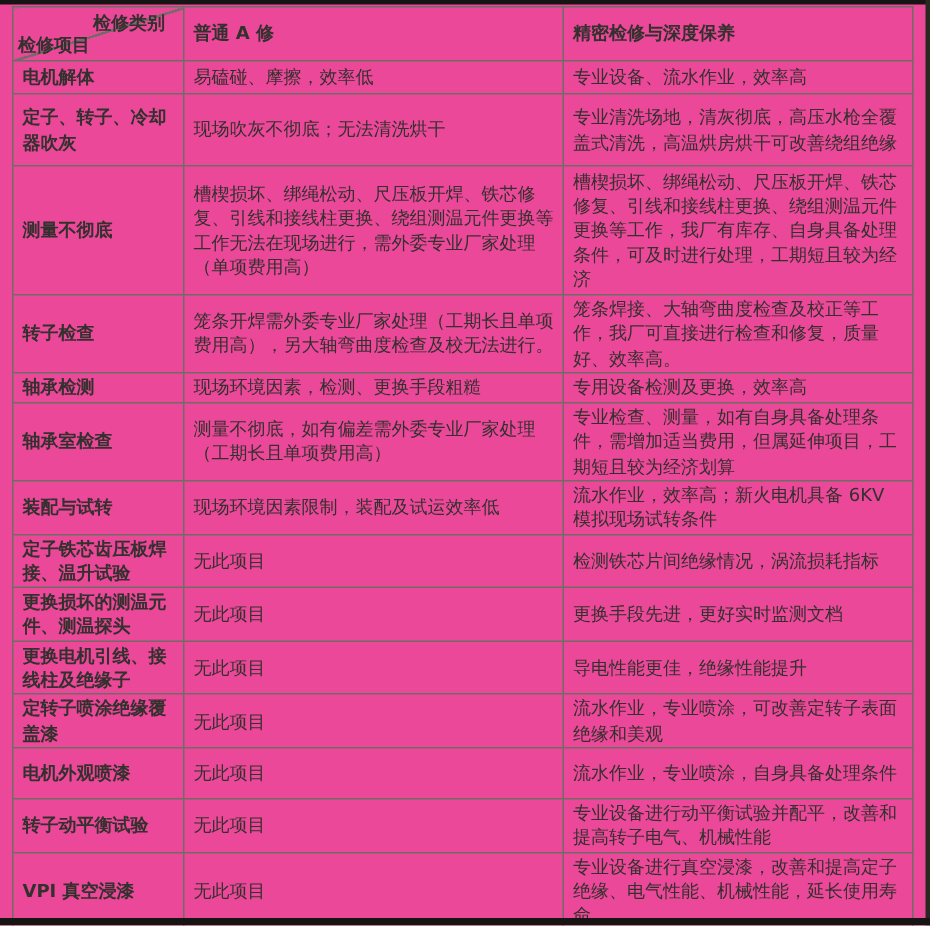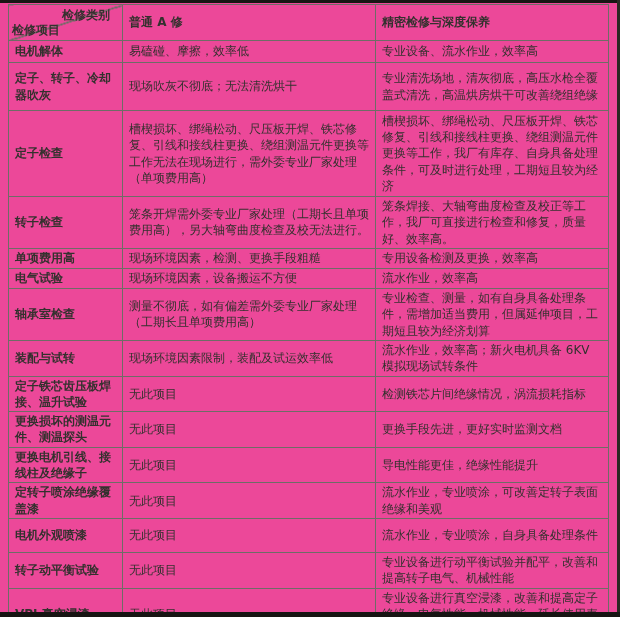--- a/index.html
+++ b/index.html
@@ -126,38 +126,33 @@
       <td class="item">电机解体</td>
       <td>易磕碰、摩擦，效率低</td>
       <td>专业设备、流水作业，效率高</td>
     </tr>
     <tr class="r2">
       <td class="item">定子、转子、冷却器吹灰</td>
       <td>现场吹灰不彻底；无法清洗烘干</td>
       <td>专业清洗场地，清灰彻底，高压水枪全覆盖式清洗，高温烘房烘干可改善绕组绝缘</td>
     </tr>
     <tr class="r3">
-      <td class="item">定子检查</td>
+      <td class="item">测量不彻底</td>
       <td>槽楔损坏、绑绳松动、尺压板开焊、铁芯修复、引线和接线柱更换、绕组测温元件更换等工作无法在现场进行，需外委专业厂家处理（单项费用高）</td>
       <td>槽楔损坏、绑绳松动、尺压板开焊、铁芯修复、引线和接线柱更换、绕组测温元件更换等工作，我厂有库存、自身具备处理条件，可及时进行处理，工期短且较为经济</td>
     </tr>
     <tr class="r4">
       <td class="item">转子检查</td>
       <td>笼条开焊需外委专业厂家处理（工期长且单项费用高），另大轴弯曲度检查及校无法进行。</td>
       <td>笼条焊接、大轴弯曲度检查及校正等工作，我厂可直接进行检查和修复，质量好、效率高。</td>
     </tr>
     <tr class="r5">
-      <td class="item">单项费用高</td>
+      <td class="item">轴承检测</td>
       <td>现场环境因素，检测、更换手段粗糙</td>
       <td>专用设备检测及更换，效率高</td>
-    </tr>
-    <tr class="r6">
-      <td class="item">电气试验</td>
-      <td>现场环境因素，设备搬运不方便</td>
-      <td>流水作业，效率高</td>
     </tr>
     <tr class="r7">
       <td class="item">轴承室检查</td>
       <td>测量不彻底，如有偏差需外委专业厂家处理（工期长且单项费用高）</td>
       <td>专业检查、测量，如有自身具备处理条件，需增加适当费用，但属延伸项目，工期短且较为经济划算</td>
     </tr>
     <tr class="r8">
       <td class="item">装配与试转</td>
       <td>现场环境因素限制，装配及试运效率低</td>
       <td>流水作业，效率高；新火电机具备 6KV 模拟现场试转条件</td>

